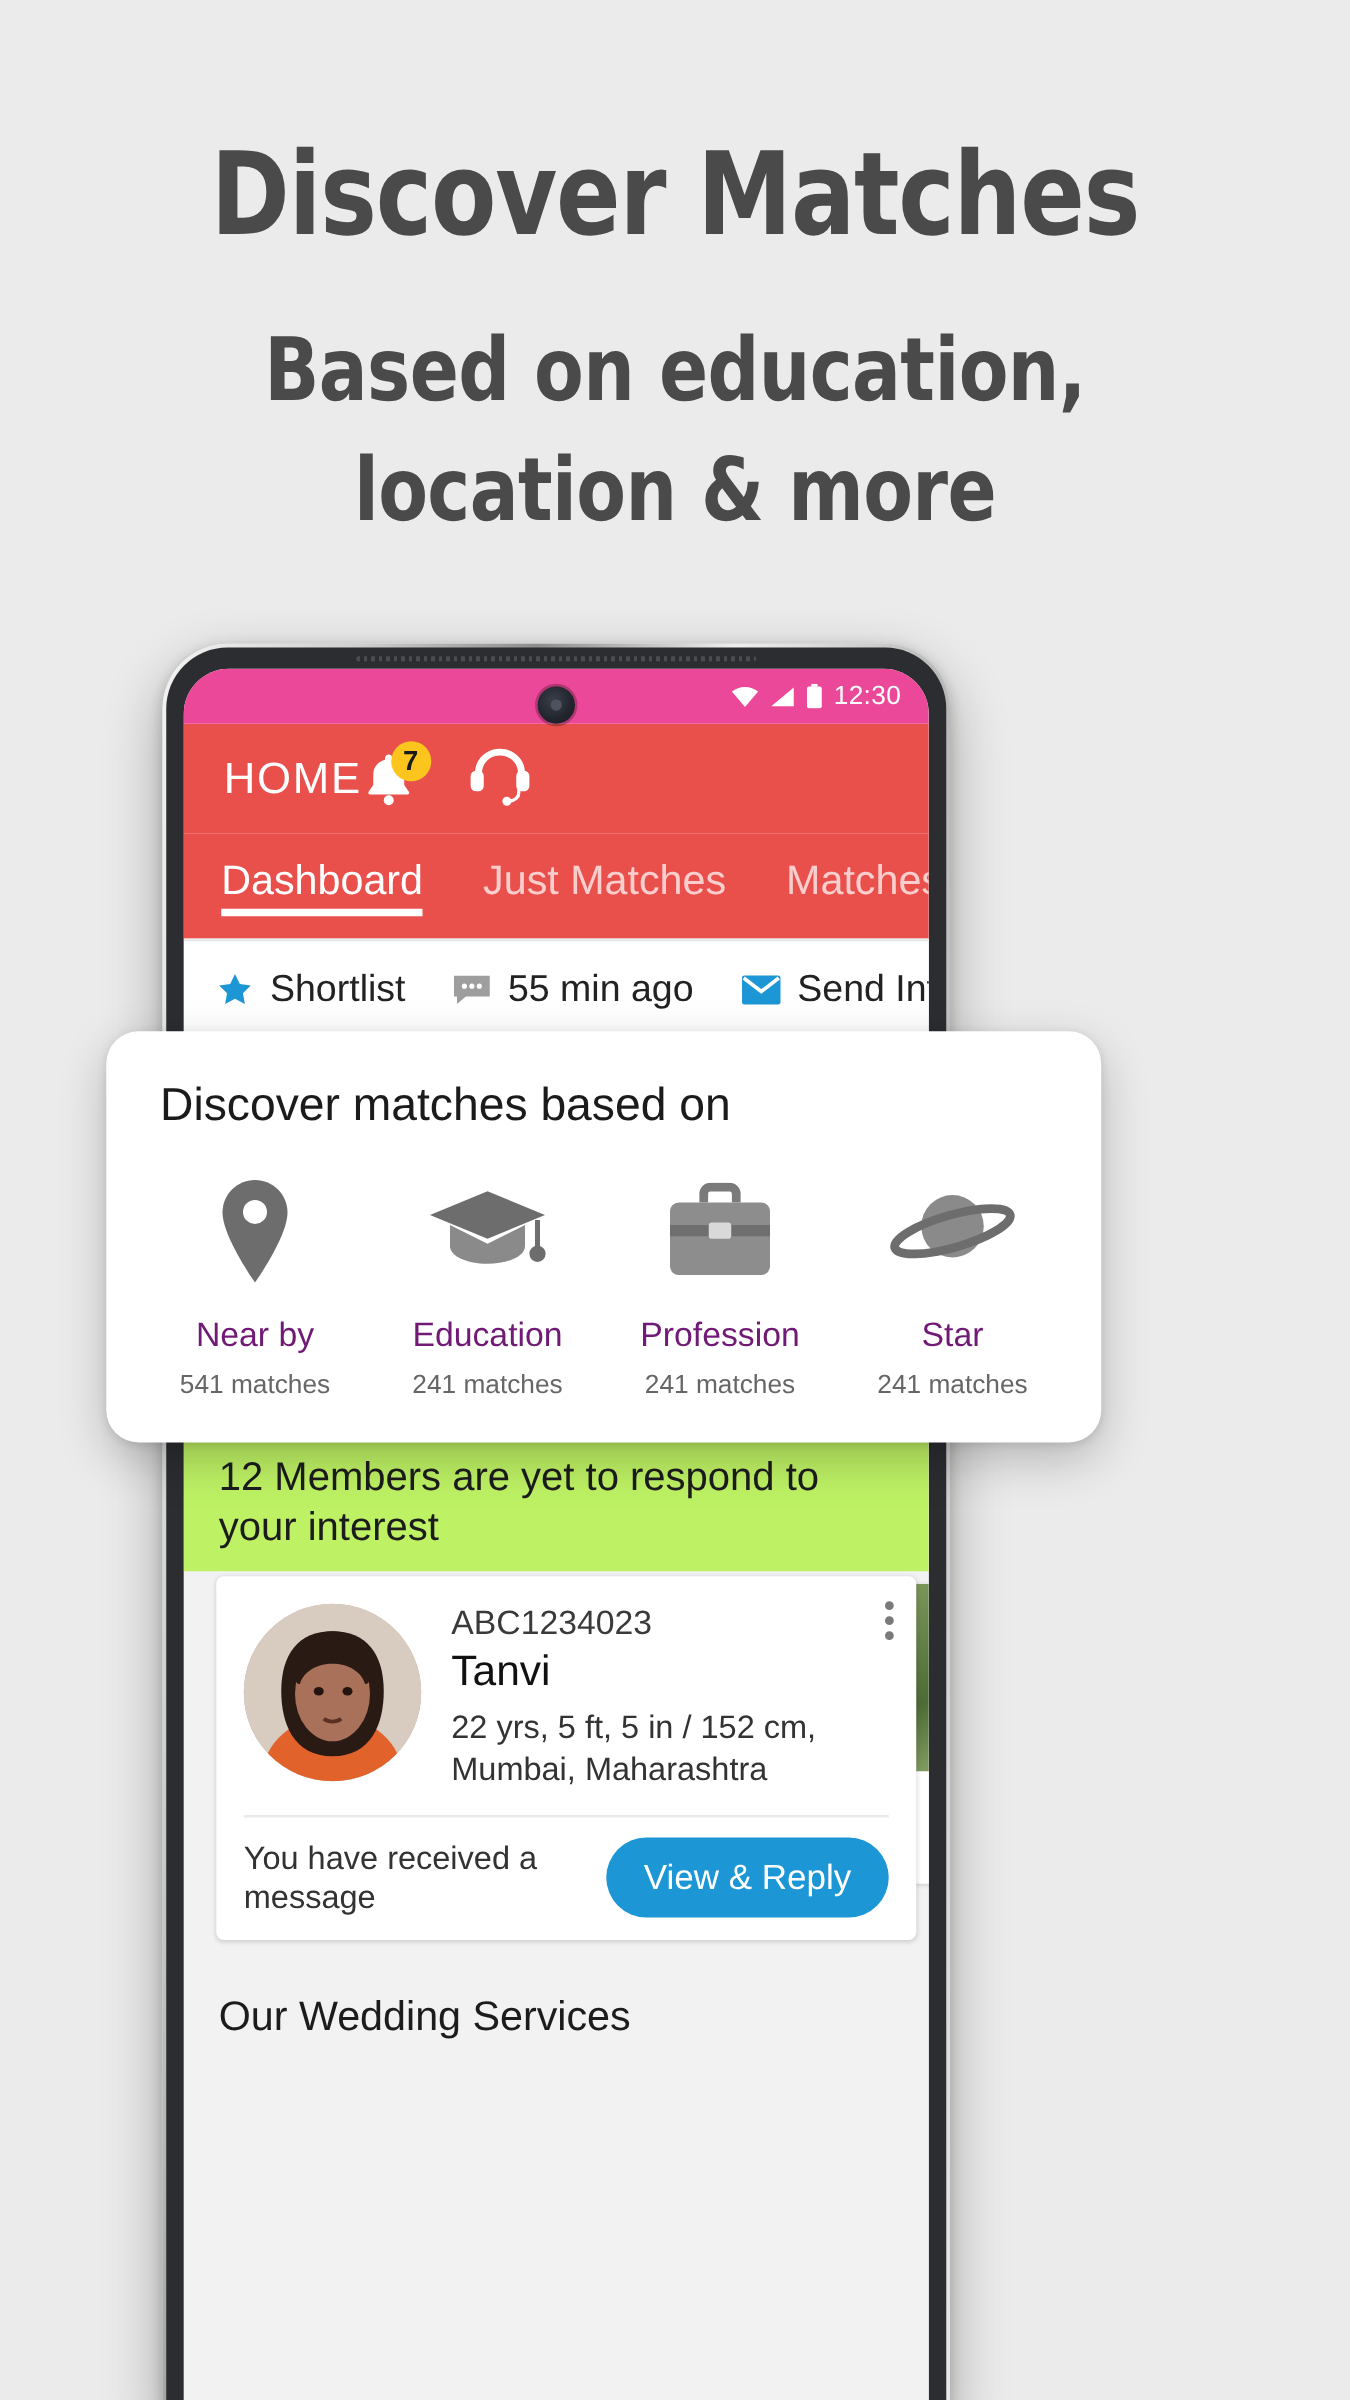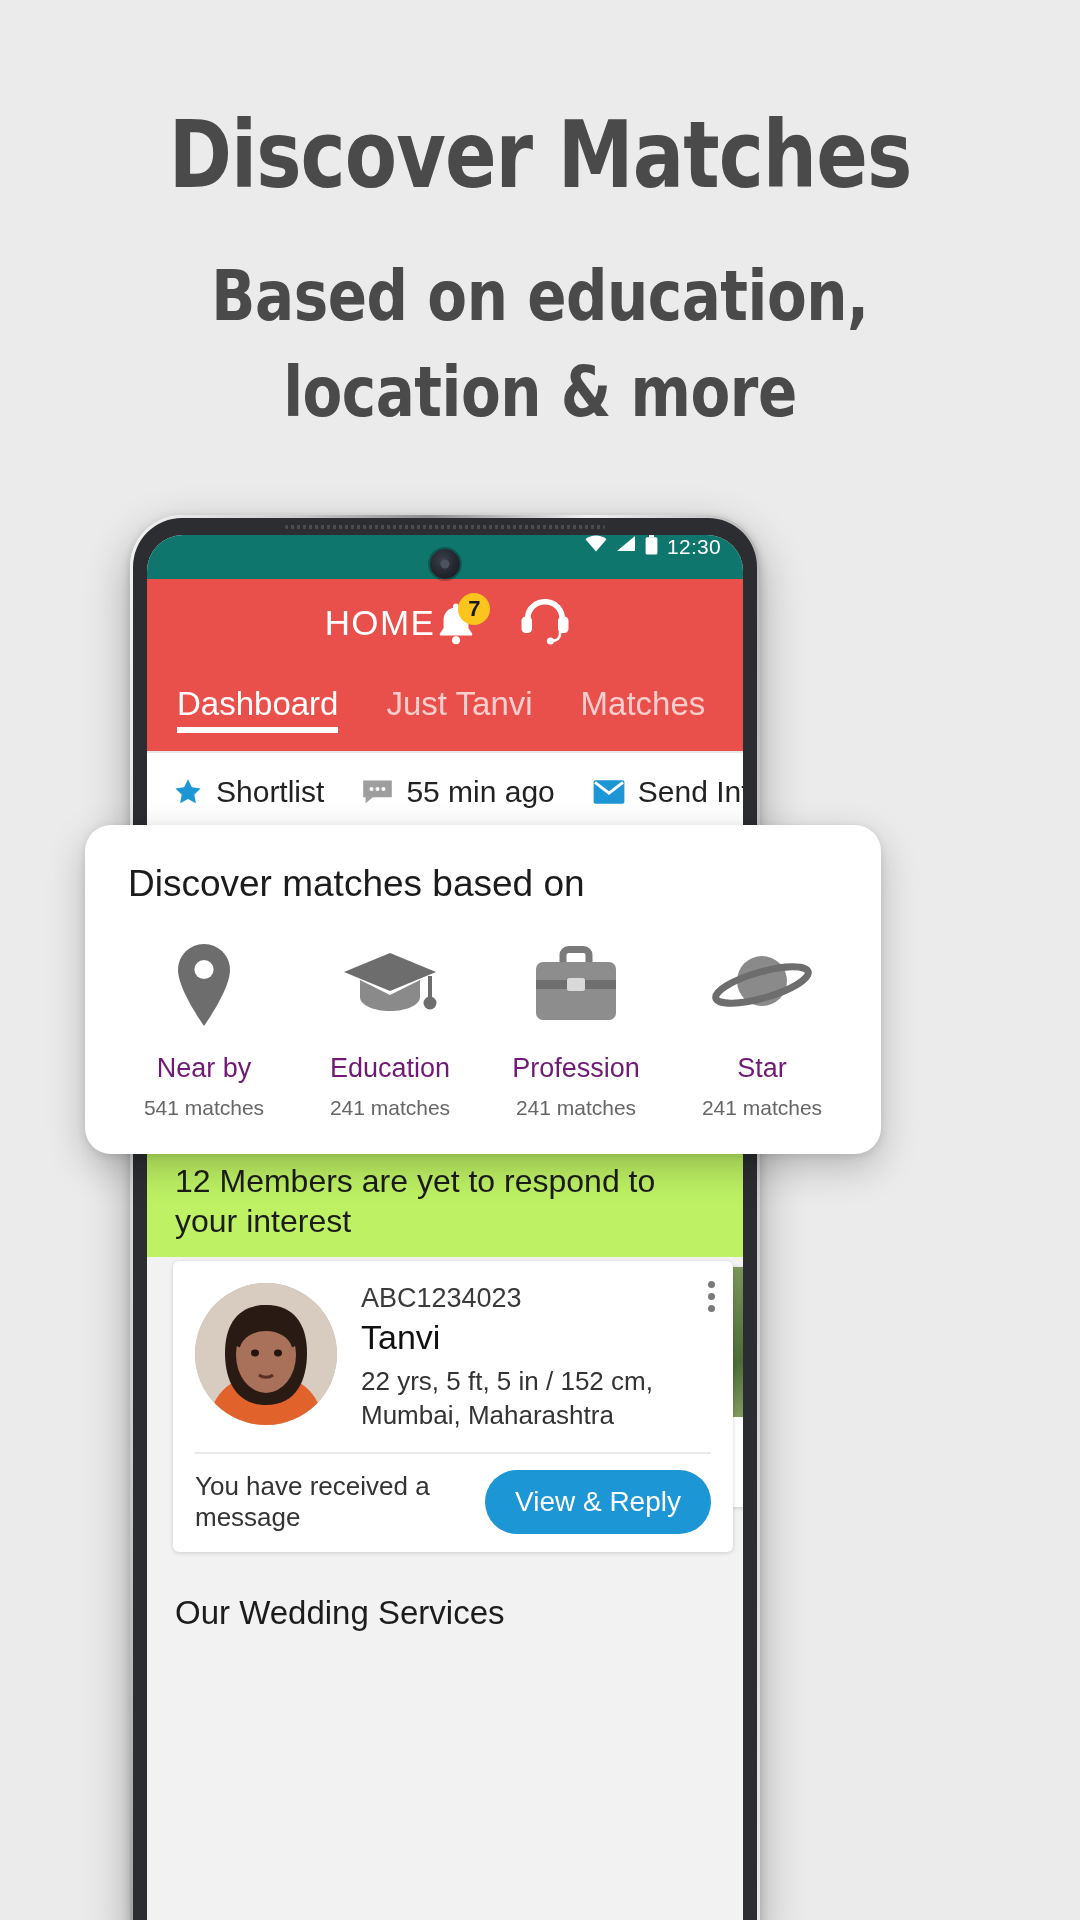--- a/index.html
+++ b/index.html
@@ -62,22 +62,22 @@
   .screen{
     width:100%; height:100%;
     border-radius:36px 36px 0 0;
     background:#ffffff;
     overflow:hidden;
     position:relative;
   }
 
   
   .statusbar{
-    height:44px; background:#0f766e;
-    display:flex; align-items:flex-start; justify-content:flex-end;
+    height:44px; background:#ec4899;
+    display:flex; align-items:center; justify-content:flex-end;
     padding:0 22px 0 0; gap:9px;
     position:relative;
   }
   .punch-hole{
     position:absolute; left:50%; top:14px; transform:translateX(-50%);
     width:30px; height:30px; border-radius:50%;
     background:radial-gradient(circle at 42% 38%,#3b3f4a 0%,#23262e 55%,#15171c 100%);
     box-shadow:0 0 0 2px rgba(0,0,0,0.25);
   }
   .punch-hole::after{
@@ -86,21 +86,21 @@
     width:9px; height:9px; border-radius:50%;
     background:#4c5260;
   }
   .st-time{ color:#fff; font-size:21px; font-weight:400; letter-spacing:0.3px; }
   .ic-wifi{ width:22px; height:17px; position:relative; }
   .ic-wifi svg, .ic-sig svg, .ic-bat svg{ display:block; }
 
   
   .appbar{
     height:88px; background:#e9504c;
-    display:flex; align-items:center; justify-content:center;
+    display:flex; align-items:center; justify-content:flex-start;
     padding:0 26px 0 32px;
   }
   .appbar-title{ color:#fff; font-size:35px; letter-spacing:1.4px; font-weight:400; }
   .appbar-actions{ display:flex; align-items:center; gap:42px; }
   .bell-wrap{ position:relative; width:42px; height:46px; }
   .bell-badge{
     position:absolute; right:-13px; top:-7px;
     min-width:32px; height:32px; border-radius:16px;
     background:#fcc51d; color:#1a1a1a;
     font-size:22px; font-weight:700;
@@ -259,21 +259,21 @@
             </svg>
           </span>
         </div>
       </div>
 
       <div class="tabs">
         <div class="tab active">
             <span>Dashboard</span>
           </div>
         <div class="tab">
-            <span>Just Tanvi</span>
+            <span>Just Matches</span>
           </div>
         <div class="tab">
             <span>Matches</span>
           </div>
 
       </div>
 
       <div class="content">
 
         <div class="action-row">

